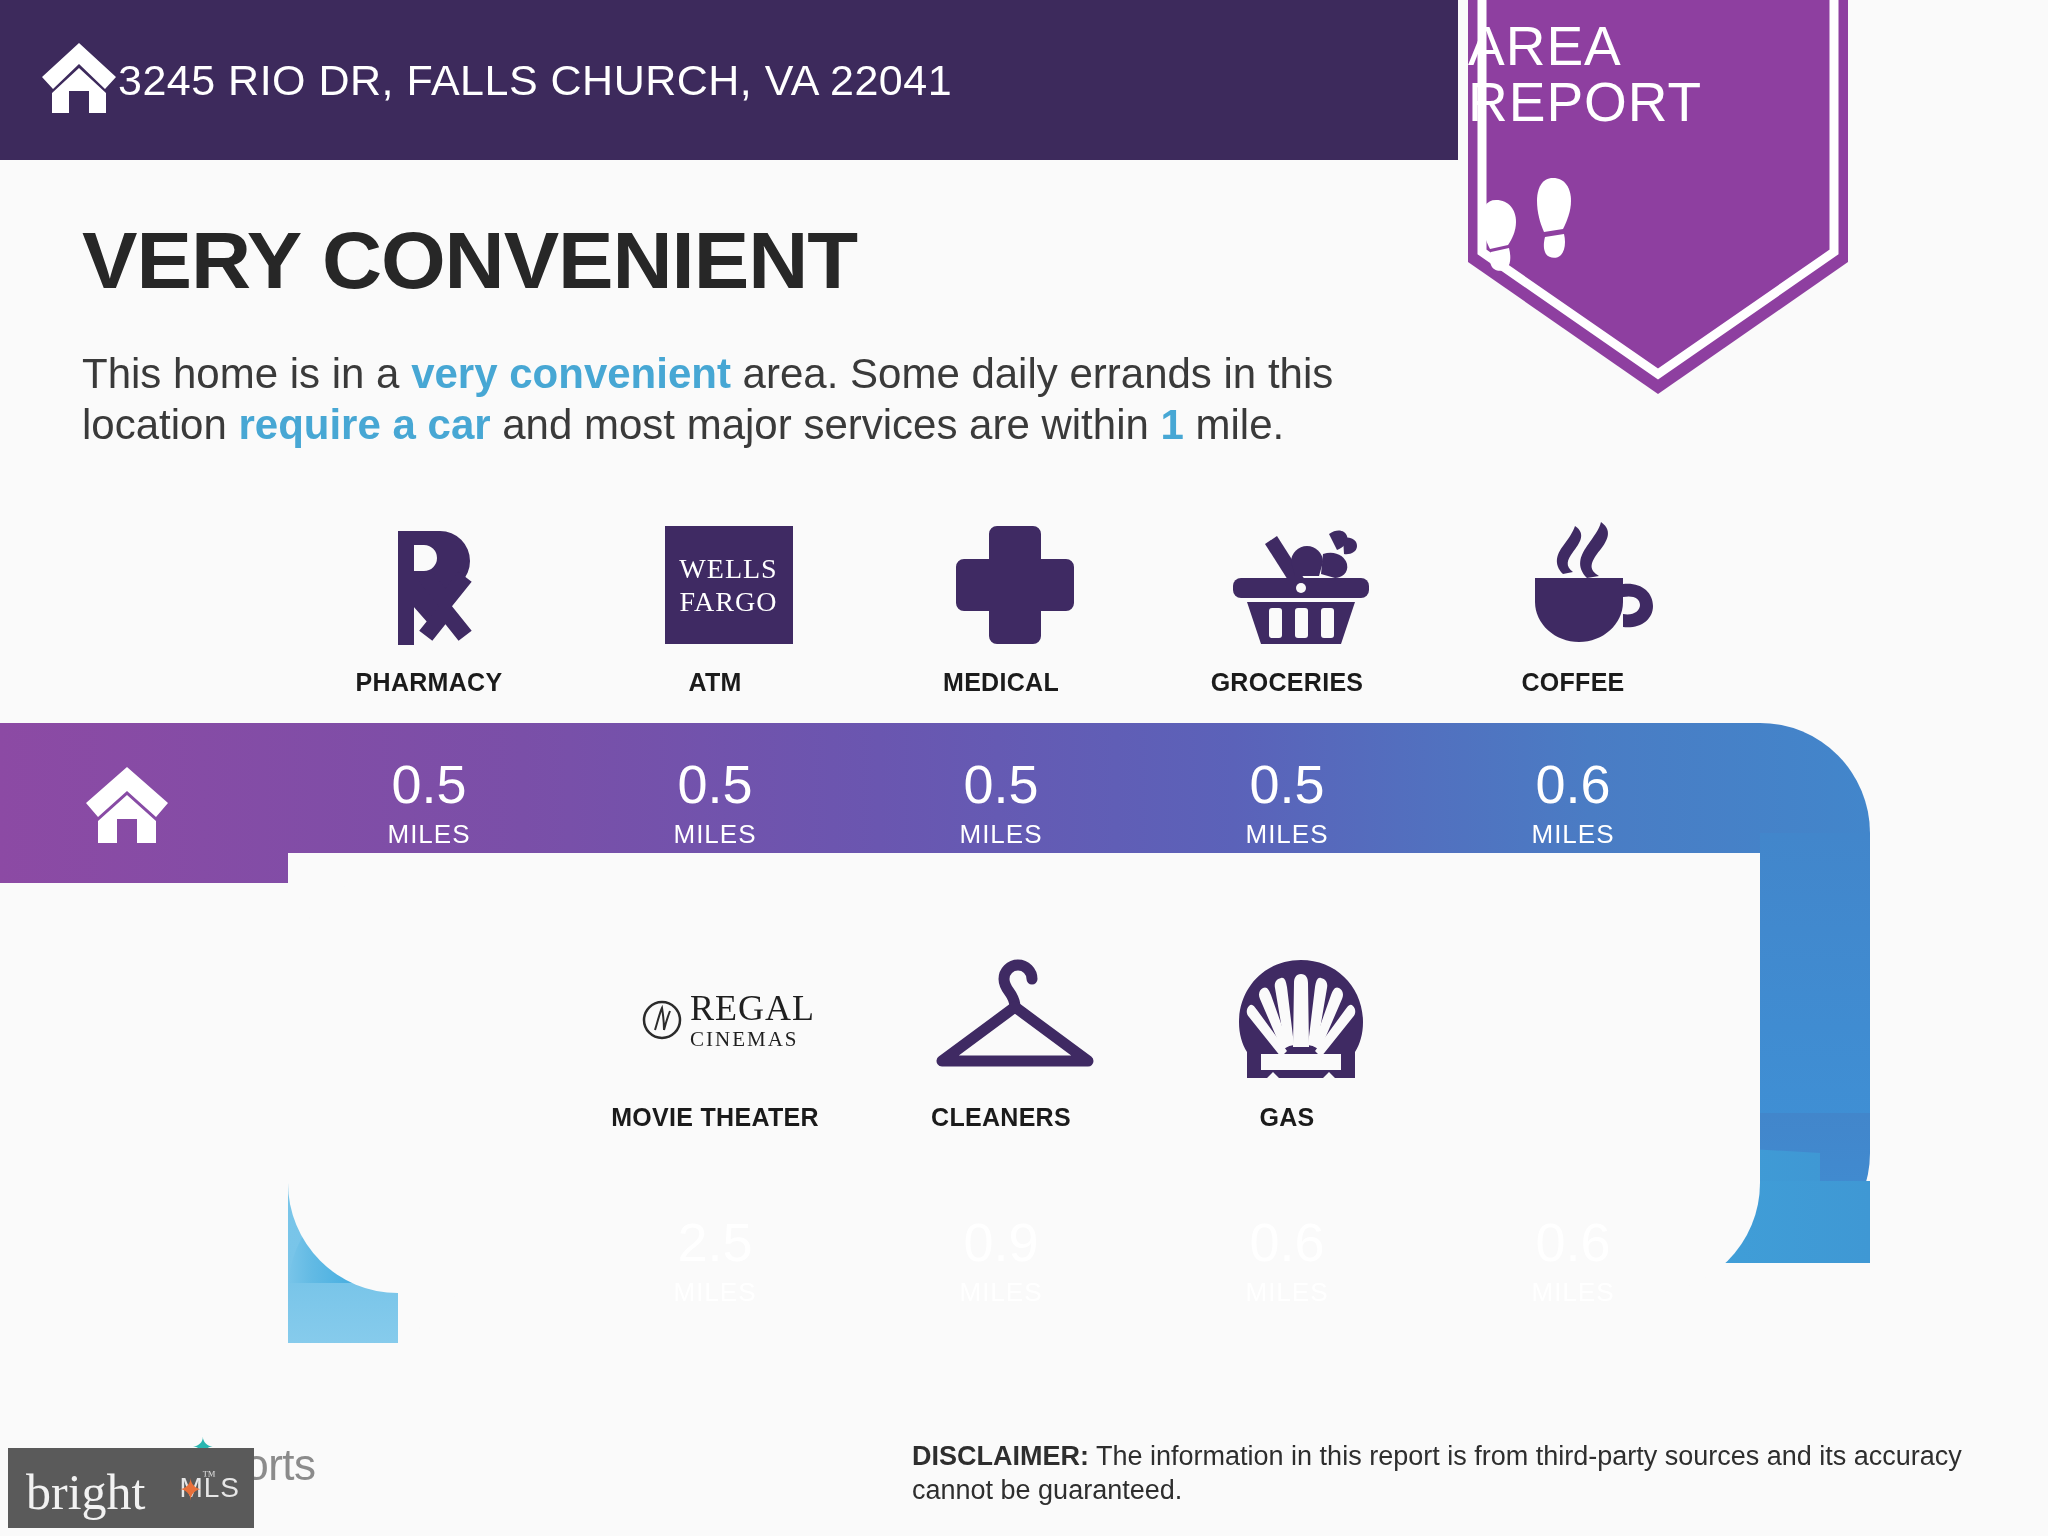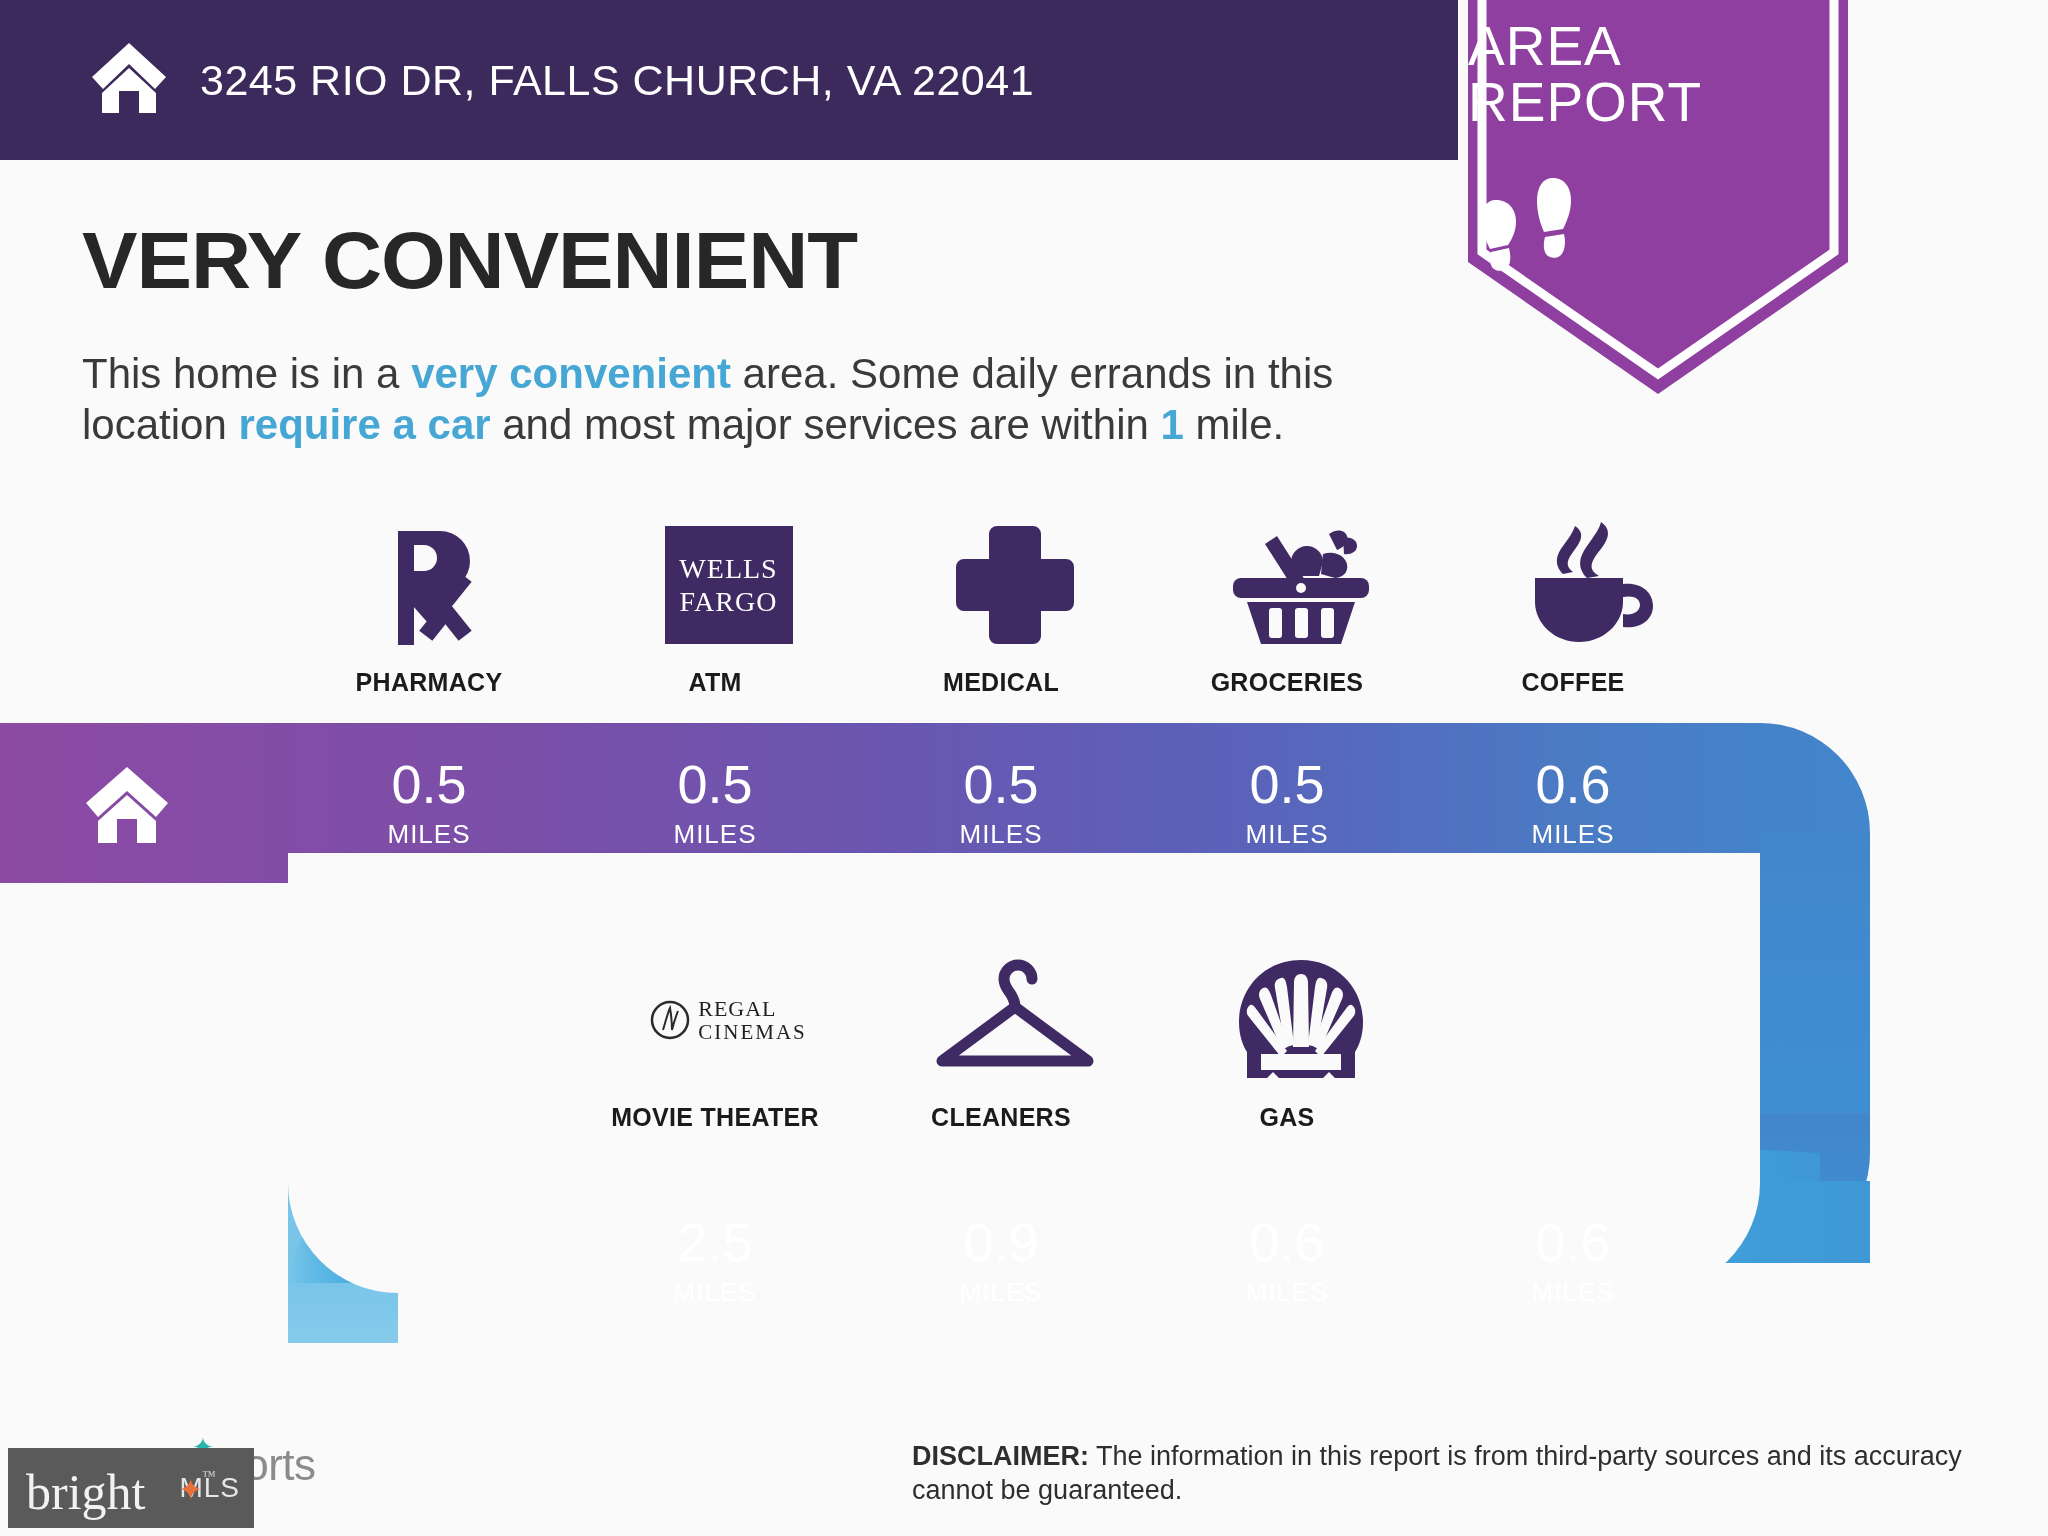--- a/index.html
+++ b/index.html
@@ -8,21 +8,21 @@
     font-family:"Liberation Sans", sans-serif;
     background:#fafafa;
     position:relative;
     overflow:hidden;
   }
 
   
   #header {
     position:absolute; left:0; top:0; width:1458px; height:160px;
     background:#3d2a5c;
-    display:flex; align-items:center; padding-left:90px; gap:32px;
+    display:flex; align-items:center; padding-left:40px; 
   }
   #header .addr {
     color:#ffffff; font-size:43px; font-weight:400; letter-spacing:.5px;
     white-space:nowrap;
   }
 
   
   #badge {
     position:absolute; left:1468px; top:-6px; width:380px; height:400px;
     z-index:20;
@@ -292,21 +292,21 @@
 
   <div class="cell">
     <div class="glyph">
       <div style="display:flex;align-items:center;gap:8px;">
         <svg width="40" height="40" viewBox="0 0 40 40">
           <circle cx="20" cy="20" r="18" fill="none" stroke="#2b2b2b" stroke-width="2.5"></circle>
           <path d="M13 30 C16 20 18 12 20 8 C21 14 22 22 22 30 M22 30 C24 22 26 16 28 11" fill="none" stroke="#2b2b2b" stroke-width="2"></path>
         </svg>
         <div style="display:flex;flex-direction:column;color:#1f1f1f;
                     font-family:'Liberation Serif',serif;line-height:1.05;">
-          <span style="font-size:22px;letter-spacing:1px;">REGAL</span>
+          <span style="font-size:36px;letter-spacing:1px;">REGAL</span>
           <span style="font-size:21px;letter-spacing:2px;">CINEMAS</span>
         </div>
       </div>
     </div>
     <div class="caption">MOVIE THEATER</div>
   </div>
 
 
   <div class="cell">
     <div class="glyph">

